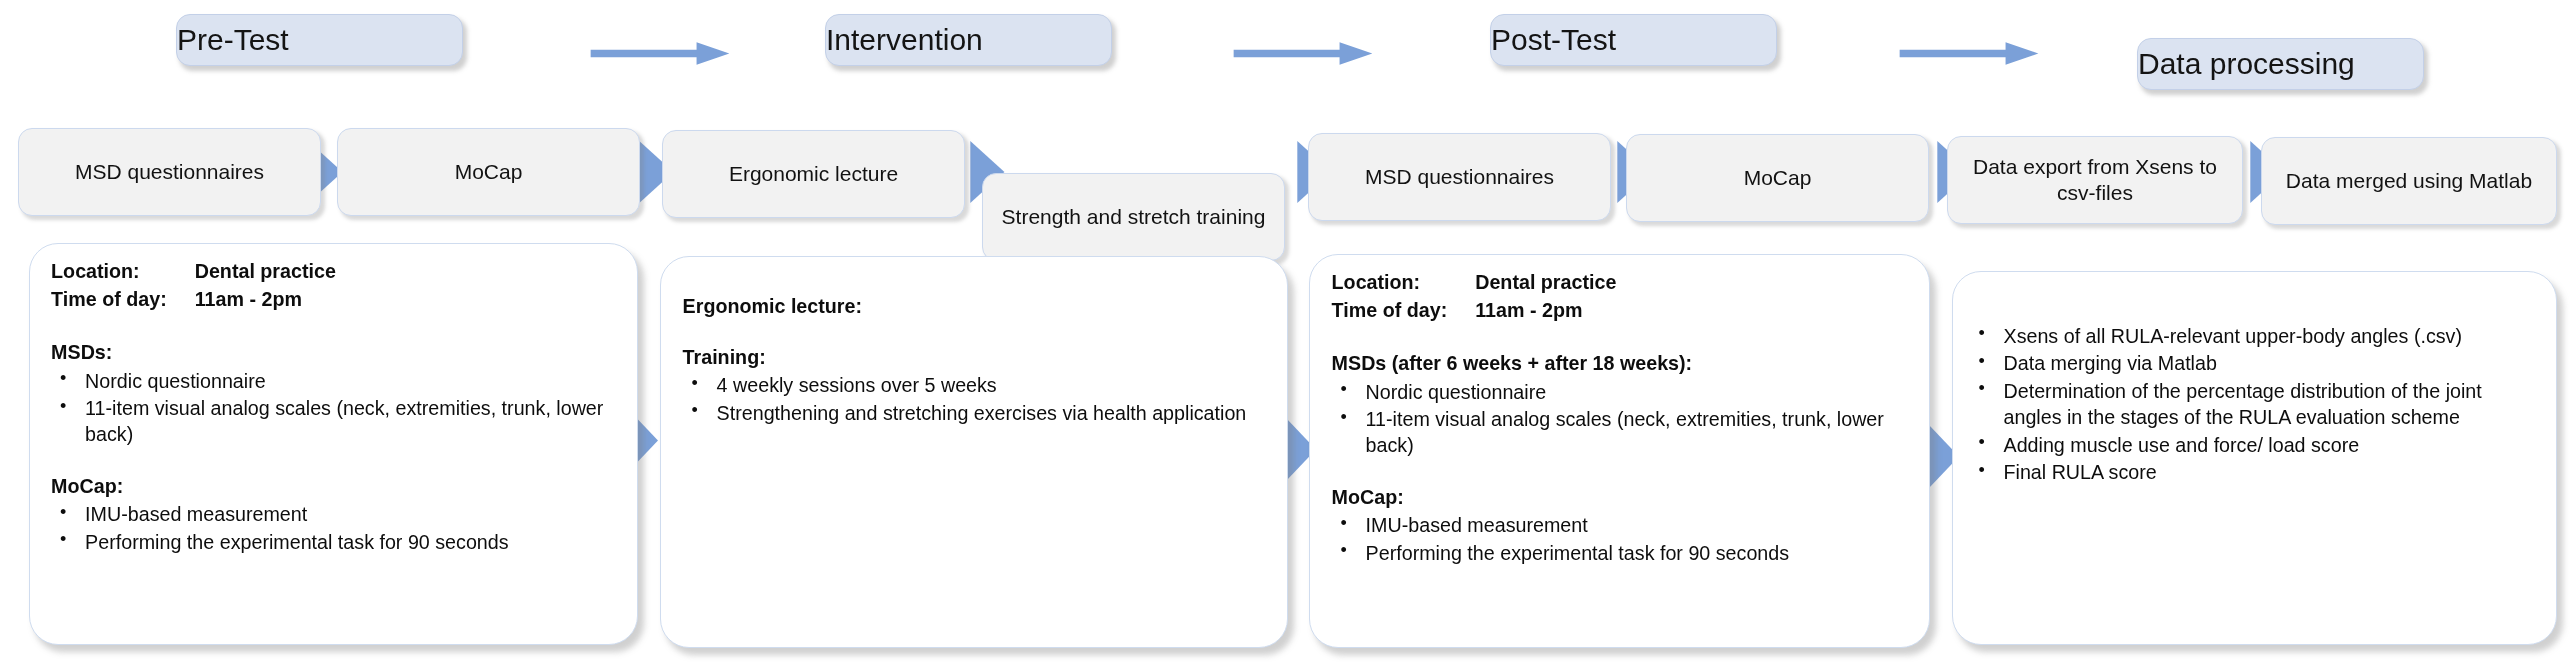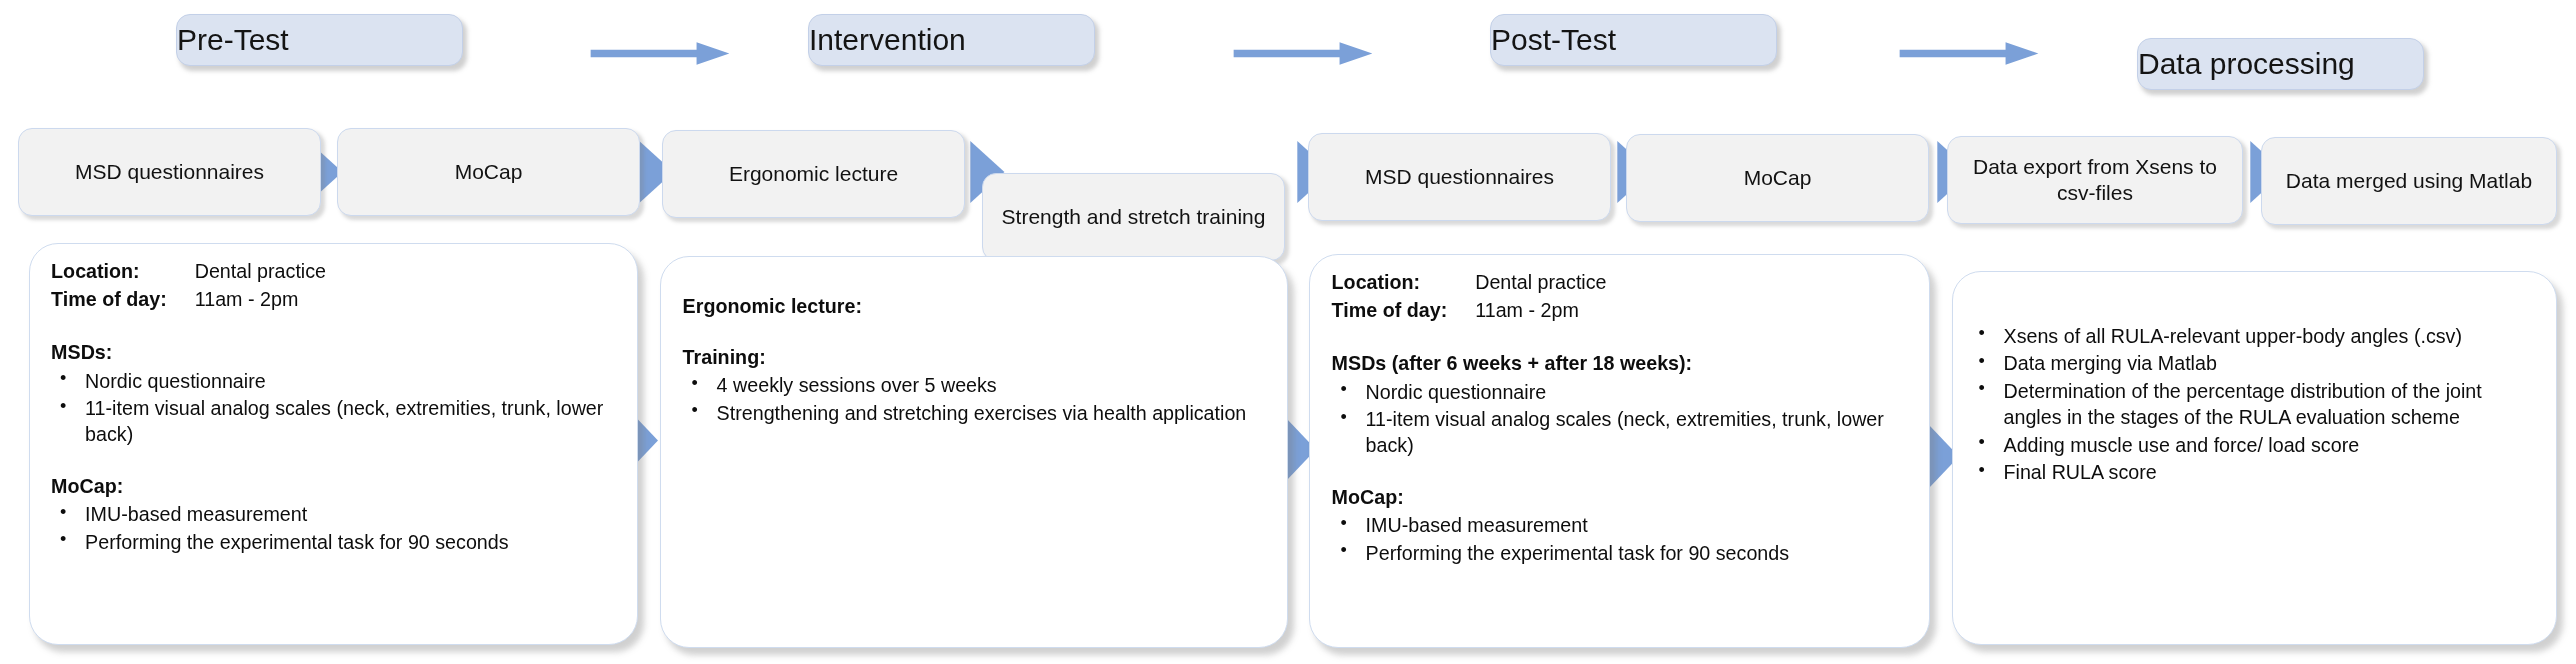--- a/index.html
+++ b/index.html
@@ -108,21 +108,21 @@
   .kv-table td {
     padding: 0 0 2.5px 0;
     vertical-align: top;
     font-family: "Liberation Sans", sans-serif;
     font-size: 19.7px;
     line-height: 1.30;
     color: #0d0d0d;
     white-space: nowrap;
   }
   .kv-key { font-weight: bold; padding-right: 28px !important; }
-  .kv-val { font-weight: normal; }
+  .kv-val { font-weight: bold; }
 
   .sec-head {
     font-family: "Liberation Sans", sans-serif;
     font-size: 19.7px;
     font-weight: bold;
     color: #0d0d0d;
     line-height: 1.30;
     margin: 0;
   }
   .gap-lg { height: 25px; }
@@ -154,21 +154,21 @@
 </style>
 </head>
 <body>
 
 <div id="stage">
 
   <div class="phase-pill" style="left:176px; top:14px; width:287px; height:52px;">
     <span class="phase-label">Pre-Test</span>
   </div>
 
-  <div class="phase-pill" style="left:808px; top:14px; width:287px; height:52px;">
+  <div class="phase-pill" style="left:825px; top:14px; width:287px; height:52px;">
     <span class="phase-label">Intervention</span>
   </div>
 
   <div class="phase-pill" style="left:1490px; top:14px; width:287px; height:52px;">
     <span class="phase-label">Post-Test</span>
   </div>
 
   <div class="phase-pill" style="left:2137px; top:14px; width:287px; height:52px;margin-top:24px;">
     <span class="phase-label">Data processing</span>
   </div>

